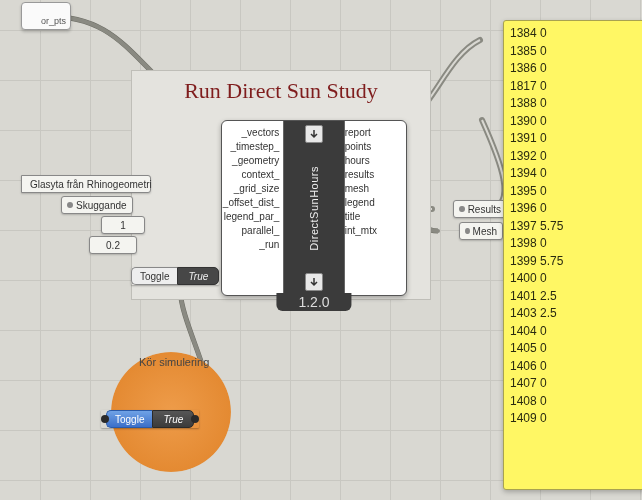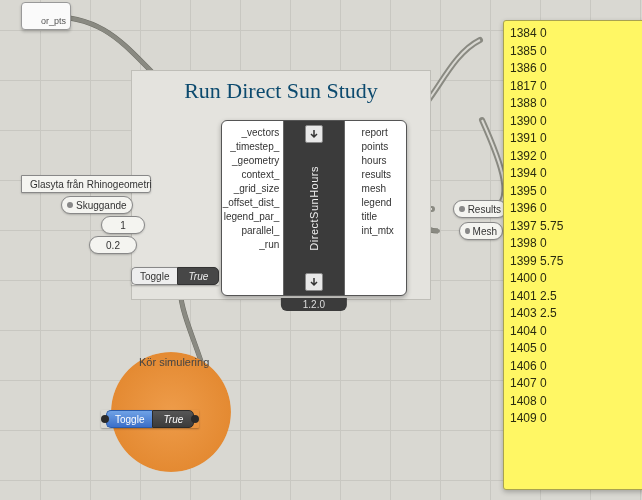--- a/index.html
+++ b/index.html
@@ -38,42 +38,42 @@
   .group-box {
     top: 70px; left: 110px;
     width: 300px; height: 230px;
     background: #e4e3de;
     border: 1px solid #bfbeb8;
   }
   .group-title {
     position: absolute; top: 78px; left: 115px;
     width: 290px; text-align: center;
     font-family: Georgia, 'Times New Roman', serif;
-    font-size: 22px; color: #0c4a6e;
+    font-size: 22px; color: #7f1d1d;
   }
 
   
   .comp {
     top: 120px; left: 200px;
     width: 186px; height: 176px;
     background: #fff;
     border: 1px solid #555;
     border-radius: 6px;
     box-shadow: 0 2px 5px rgba(0,0,0,.3);
     display: flex;
   }
   .comp .inputs, .comp .outputs {
     width: 62px;
     padding: 6px 0;
     display: flex; flex-direction: column;
     gap: 3px;
     font-size: 10px; color: #333;
   }
   .comp .inputs { align-items: flex-end; padding-right:4px;}
-  .comp .outputs { align-items: flex-start; padding-left:17px;}
+  .comp .outputs { align-items: flex-start; padding-left:0;}
   .comp .center {
     width: 62px;
     background: #3b3b3b;
     border-left: 1px solid #666;
     border-right: 1px solid #666;
     display: flex; flex-direction: column;
     align-items: center; justify-content: space-between;
     padding: 4px 0;
     position: relative;
   }
@@ -86,29 +86,29 @@
   }
   .comp .icon-btn svg { width: 10px; height: 10px; fill: #333; }
   .comp .vert-label {
     color: #eee; font-size: 11px;
     writing-mode: vertical-rl; transform: rotate(180deg);
     letter-spacing: 0.5px;
   }
   .comp-version {
     position: absolute; bottom: -16px; left: 50%; transform: translateX(-50%);
     background: #3b3b3b; color: #ddd;
-    font-size: 10px; padding: 1px 22px; border-radius: 0 0 6px 6px;
+    font-size: 14px; padding: 1px 22px; border-radius: 0 0 6px 6px;
   }
 
   
   .param {
     height: 18px;
     background: #f4f4f0;
     border: 1px solid #888;
-    border-radius: 9px;
+    border-radius: 3px;
     box-shadow: 0 1px 2px rgba(0,0,0,.2);
     font-size: 10px; color: #333;
     display:flex; align-items:center; padding: 0 5px;
     white-space: nowrap;
   }
   .param .grip { width:6px; height:6px; border-radius:50%; background:#888; margin-right:3px; display:inline-block;}
   .label-left { top:175px; left:0; width:130px; border-radius:0 3px 3px 0;}
   .label-skugg { top:196px; left:40px; width:72px;}
   .slider-1 { top:216px; left:80px; width:44px; text-align:center; justify-content:center;}
   .slider-01 { top:236px; left:68px; width:48px; text-align:center; justify-content:center;}

